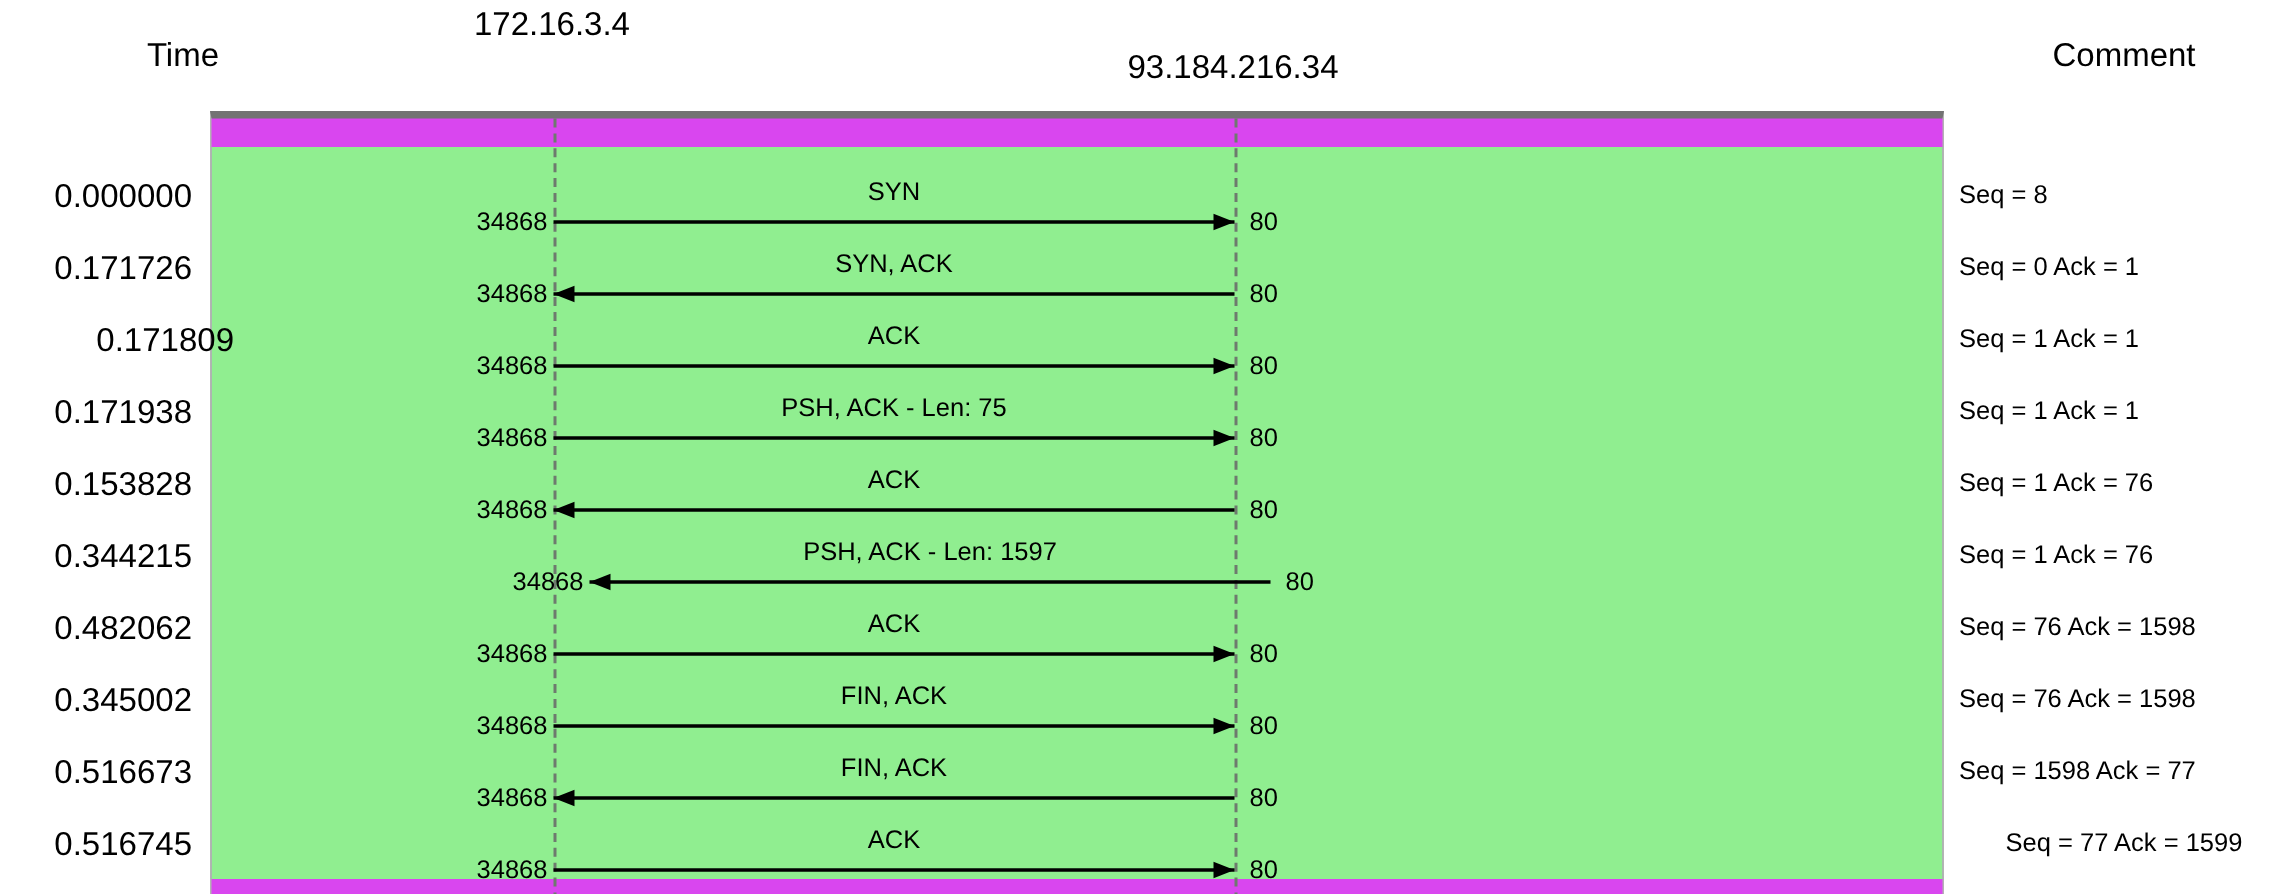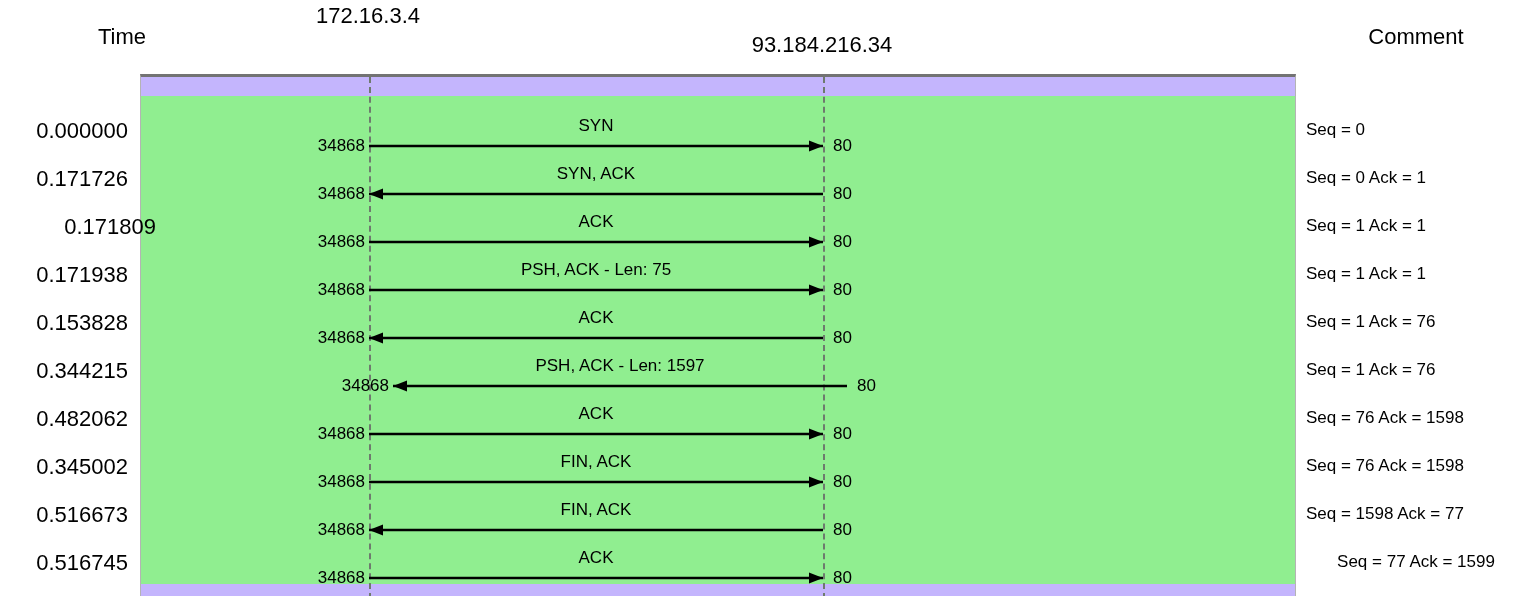--- a/index.html
+++ b/index.html
@@ -30,24 +30,24 @@
   #hdr-comment{ left: 1306px; top: 24px; width: 220px; }
 
   
   #diagram-frame {
     position: absolute;
     left: 140px;
     top: 74px;
     width: 1156px;
     height: 522px;
     border-left: 1px solid #b4b4b4;
-    border-top: 3px solid #737373;
+    border-top: 5px solid #737373;
     border-right: 1px solid #b4b4b4;
     box-sizing: border-box;
-    background: #c4b5fd;
+    background: #d946ef;
   }
   #highlight-band {
     position: absolute;
     left: 0px;
     top: 19px;
     width: 1154px;
     height: 488px;
     background: #90ee90;
   }
 
@@ -239,21 +239,21 @@
     <div class="time-label" style="top: 227px; padding-left: 28px;">0.171809</div>
     <div class="time-label" style="top: 275px;">0.171938</div>
     <div class="time-label" style="top: 323px;">0.153828</div>
     <div class="time-label" style="top: 371px;">0.344215</div>
     <div class="time-label" style="top: 419px;">0.482062</div>
     <div class="time-label" style="top: 467px;">0.345002</div>
     <div class="time-label" style="top: 515px;">0.516673</div>
     <div class="time-label" style="top: 563px;">0.516745</div>
   </div>
 <div id="comment-column">
-    <div class="comment-label" style="top: 130px;">Seq = 0</div>
+    <div class="comment-label" style="top: 130px;">Seq = 8</div>
     <div class="comment-label" style="top: 178px;">Seq = 0 Ack = 1</div>
     <div class="comment-label" style="top: 226px;">Seq = 1 Ack = 1</div>
     <div class="comment-label" style="top: 274px;">Seq = 1 Ack = 1</div>
     <div class="comment-label" style="top: 322px;">Seq = 1 Ack = 76</div>
     <div class="comment-label" style="top: 370px;">Seq = 1 Ack = 76</div>
     <div class="comment-label" style="top: 418px;">Seq = 76 Ack = 1598</div>
     <div class="comment-label" style="top: 466px;">Seq = 76 Ack = 1598</div>
     <div class="comment-label" style="top: 514px;">Seq = 1598 Ack = 77</div>
     <div class="comment-label" style="top: 562px; text-align: center;">Seq = 77 Ack = 1599</div>
   </div>

